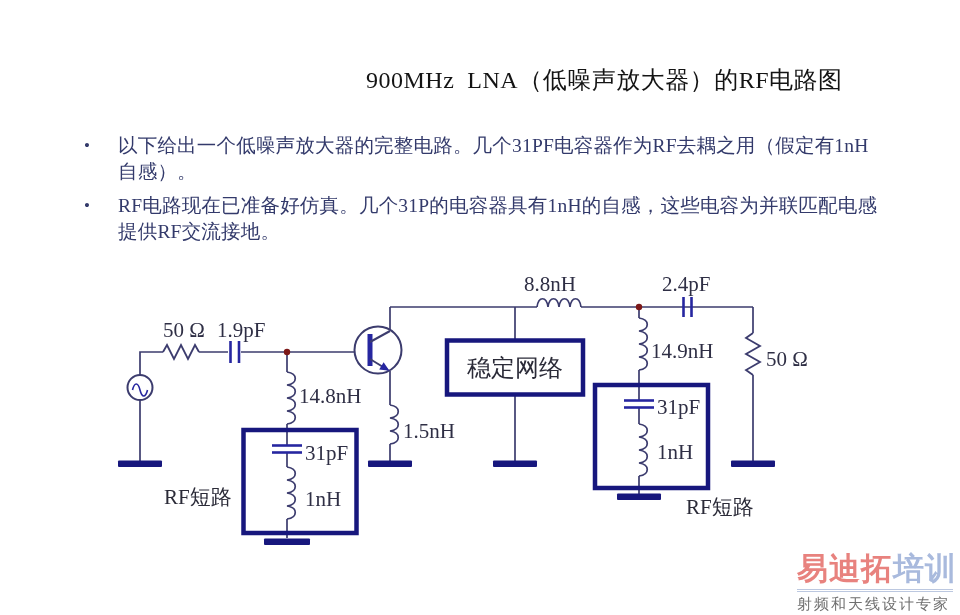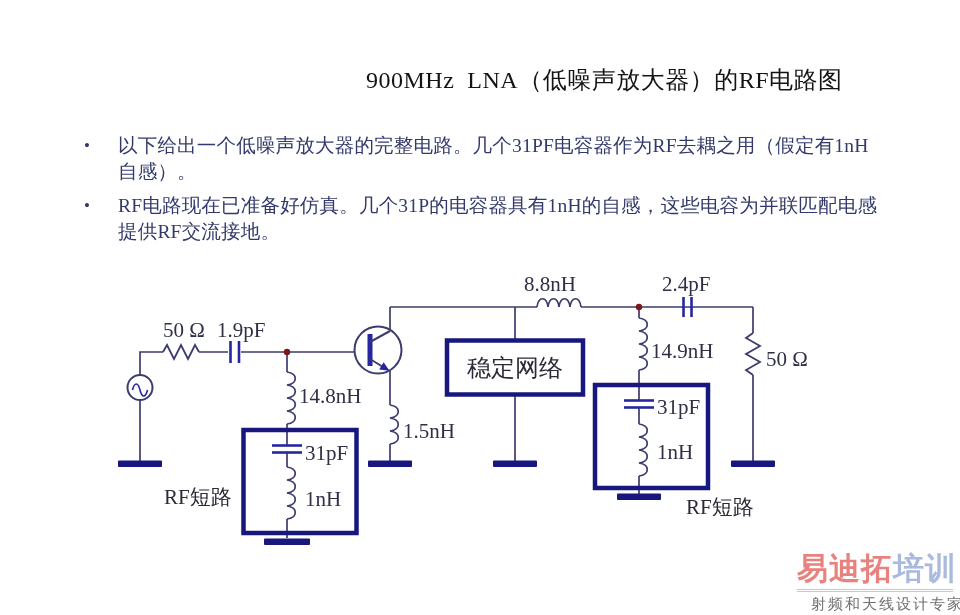--- a/index.html
+++ b/index.html
@@ -20,21 +20,21 @@
     color:#333a6b;font-size:19.5px;line-height:26px;
     margin-bottom:8px;
   }
   .bullet-marker{font-size:17px;line-height:26px;padding-left:4px;color:#333a6b;}
   .bullet-text{letter-spacing:0.2px;}
   .circuit-svg{position:absolute;left:0;top:0;}
   .logo{position:absolute;left:797px;top:550px;width:160px;}
   .logo-line{font-weight:bold;font-size:31px;line-height:38px;
     font-family:"Liberation Sans","DejaVu Sans",sans-serif;letter-spacing:1px;white-space:nowrap;}
   .logo-underline{height:0;border-bottom:3px double #bcc8e0;margin-top:1px;width:156px;}
-  .logo-tagline{font-size:15px;color:#6f6f6f;letter-spacing:2px;margin-top:3px;white-space:nowrap;margin-left:14px;}
+  .logo-tagline{font-size:15px;color:#6f6f6f;letter-spacing:2px;margin-top:3px;white-space:nowrap;}
   svg text{font-family:"Liberation Serif","DejaVu Serif",serif;fill:#2f2f45;}
   .val-label{font-size:21px;}
   .cn-label{font-size:21px;fill:#2b2b38;}
   .box-label{font-size:24px;fill:#2b2b38;}
 </style>
 </head>
 <body>
 
 <div class="slide-title">900MHz  LNA（低噪声放大器）的RF电路图</div>
 

